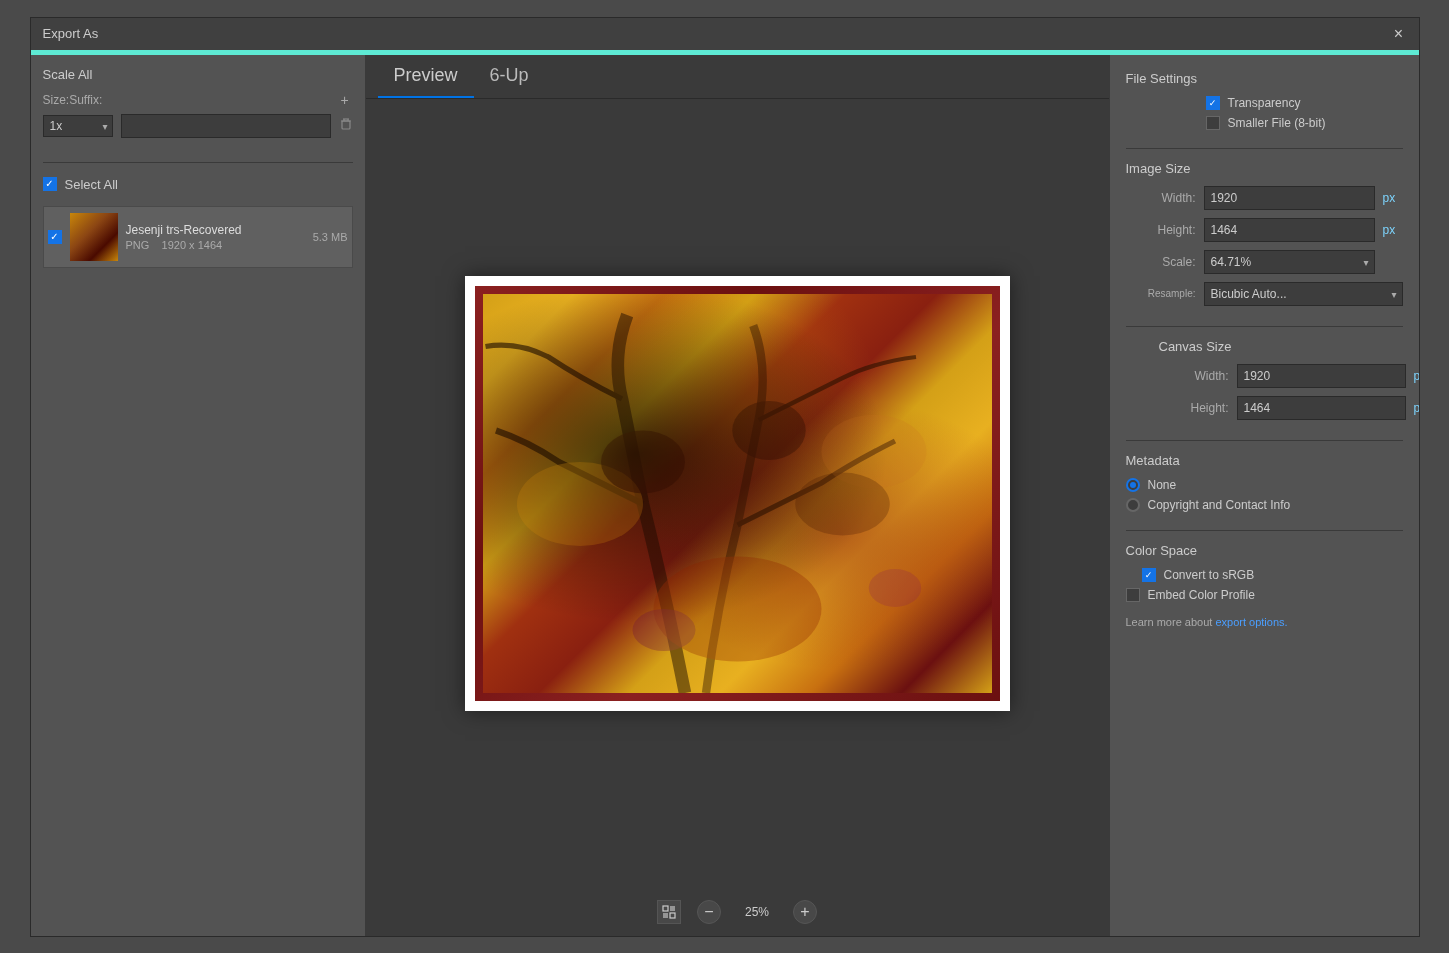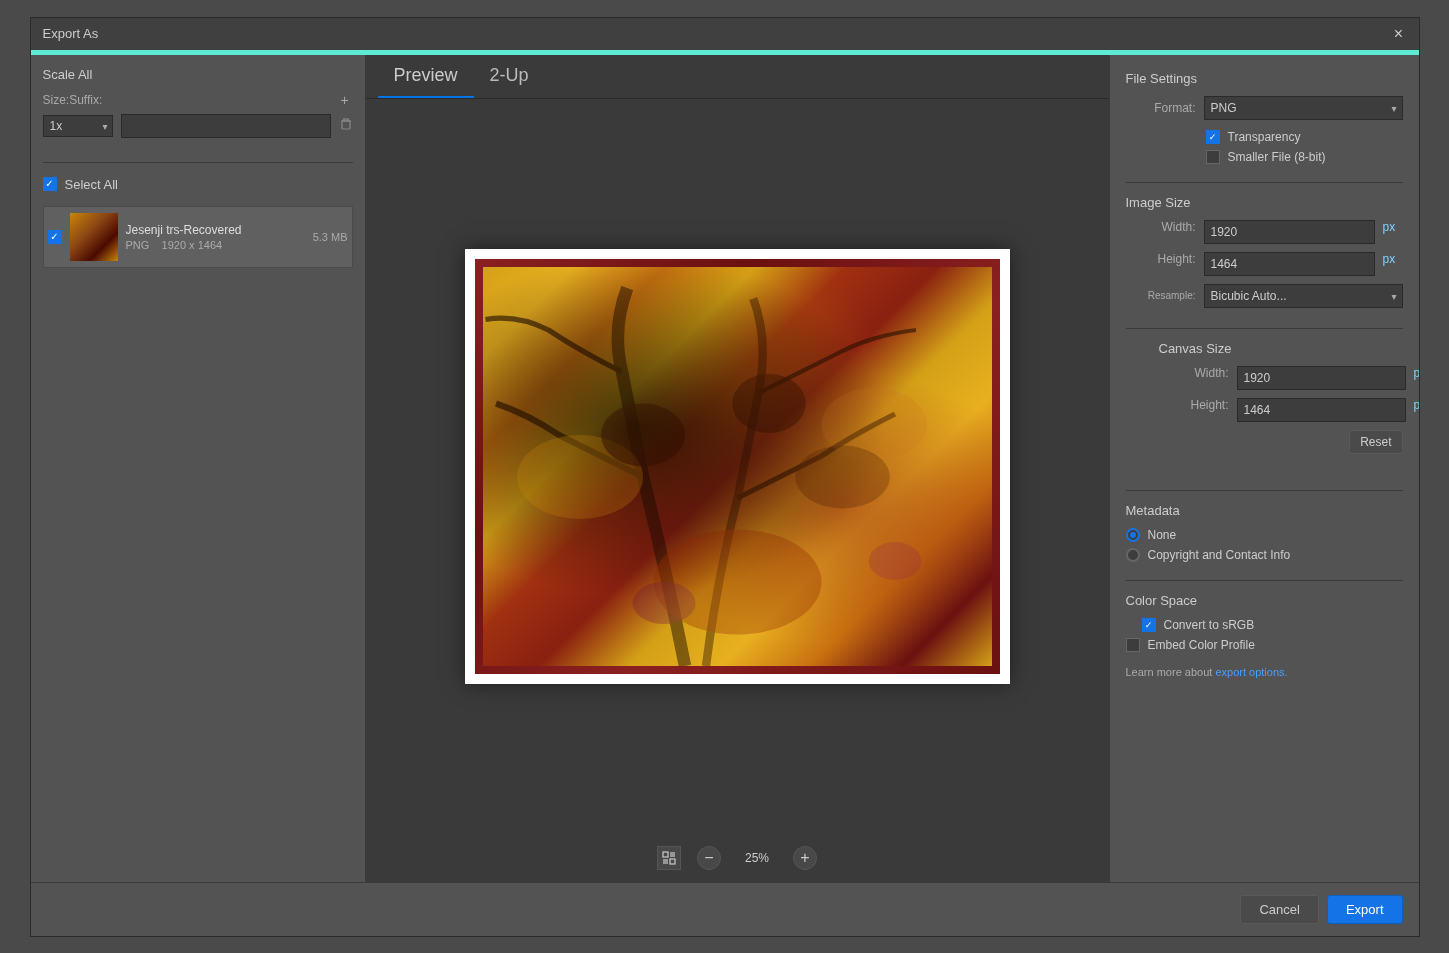--- a/index.html
+++ b/index.html
@@ -333,21 +333,21 @@
       gap: 0;
     }
     .section-title {
       font-size: 13px;
       color: #ccc;
       margin-bottom: 10px;
       font-weight: normal;
     }
     .field-row {
       display: flex;
-      align-items: flex-start;
+      align-items: center;
       margin-bottom: 8px;
       gap: 8px;
     }
     .field-label {
       color: #aaa;
       font-size: 12px;
       text-align: right;
       min-width: 70px;
     }
     .field-input {
@@ -632,21 +632,21 @@
             <span>1920 x 1464</span>
           </div>
         </div>
         <div class="file-size">5.3 MB</div>
       </div>
     </div>
 
     <div class="center-panel">
       <div class="tabs-bar">
         <div class="tab active">Preview</div>
-        <div class="tab">2-Up</div>
+        <div class="tab">6-Up</div>
       </div>
       <div class="preview-area">
         <div class="preview-canvas">
           <div class="painting-frame">
             <div class="painting-inner">
               <div class="painting-overlay"></div>
 
               <svg width="100%" height="100%" viewBox="0 0 500 380" preserveAspectRatio="xMidYMid slice" style="position:absolute;inset:0;opacity:0.6;">
 
                 <path d="M200,380 Q180,280 160,200 Q150,150 140,100 Q130,60 145,20" stroke="#1a0a00" stroke-width="12" fill="none" opacity="0.8"></path>
@@ -683,32 +683,20 @@
         <div class="zoom-btn">−</div>
         <span class="zoom-level">25%</span>
         <div class="zoom-btn">+</div>
       </div>
     </div>
 
     <div class="right-panel">
 
       <div class="section-title">File Settings</div>
 
-      <div class="format-row">
-        <span class="format-label">Format:</span>
-        <div class="format-select-wrapper">
-          <select class="format-select">
-            <option>PNG</option>
-            <option>JPEG</option>
-            <option>GIF</option>
-            <option>SVG</option>
-            <option>WebP</option>
-          </select>
-        </div>
-      </div>
 
       <div class="checkbox-row">
         <div class="cb checked"></div>
         <span class="checkbox-label">Transparency</span>
       </div>
 
       <div class="checkbox-row">
         <div class="cb unchecked"></div>
         <span class="checkbox-label">Smaller File (8-bit)</span>
       </div>
@@ -722,20 +710,31 @@
         <input class="field-input" type="text" value="1920" style="">
         <span class="field-unit">px</span>
       </div>
 
       <div class="field-row">
         <span class="field-label">Height:</span>
         <input class="field-input" type="text" value="1464" style="">
         <span class="field-unit">px</span>
       </div>
 
+      <div class="field-row">
+        <span class="field-label">Scale:</span>
+        <div class="format-select-wrapper" style="flex:1;">
+          <select class="format-select">
+            <option>64.71%</option>
+            <option>100%</option>
+            <option>50%</option>
+          </select>
+        </div>
+        <span class="field-unit"></span>
+      </div>
 
       <div class="resample-row">
         <span class="resample-label">Resample:</span>
         <div class="resample-select-wrapper">
           <select class="resample-select">
             <option>Bicubic Auto...</option>
             <option>Bicubic</option>
             <option>Bilinear</option>
             <option>Nearest Neighbor</option>
           </select>
@@ -752,23 +751,20 @@
           <input class="field-input" type="text" value="1920" style="">
           <span class="field-unit">px</span>
         </div>
 
         <div class="field-row">
           <span class="field-label">Height:</span>
           <input class="field-input" type="text" value="1464" style="">
           <span class="field-unit">px</span>
         </div>
 
-        <div class="canvas-reset-row">
-          <button class="reset-btn">Reset</button>
-        </div>
       </div>
 
       <hr class="section-divider">
 
       <div class="section-title">Metadata</div>
 
       <div class="radio-row">
         <div class="radio-btn selected"></div>
         <span class="radio-label">None</span>
       </div>
@@ -792,17 +788,13 @@
         <span class="checkbox-label">Embed Color Profile</span>
       </div>
 
       <div class="learn-more">
         <span>Learn more about</span>
         <a href="#">export options.</a>
       </div>
     </div>
   </div>
 
-  <div class="dialog-footer">
-    <button class="cancel-btn">Cancel</button>
-    <button class="export-btn">Export</button>
-  </div>
 </div>
 
 </body></html>

